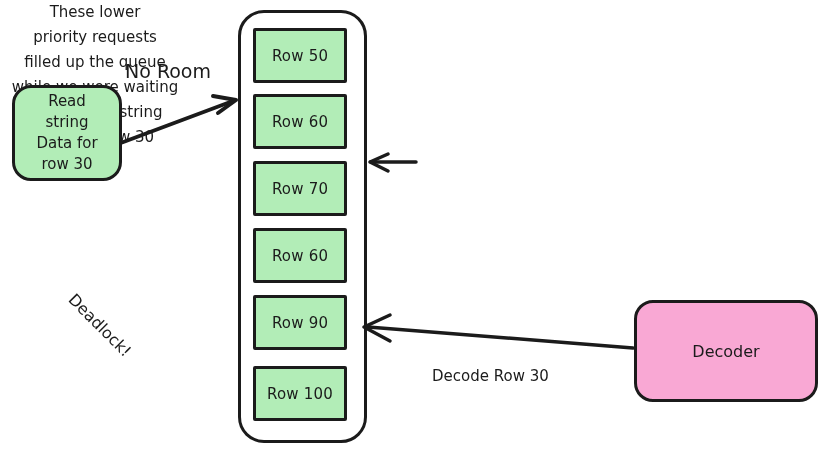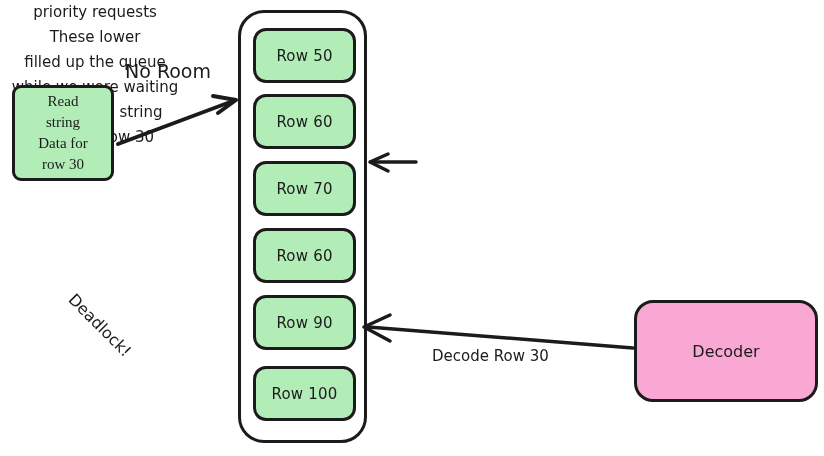--- a/index.html
+++ b/index.html
@@ -37,25 +37,25 @@
     width: 129px;
     height: 433px;
     border: 3px solid #1b1b1b;
     border-radius: 26px;
     background: transparent;
     box-sizing: border-box;
   }
   .row-card {
     position: absolute;
     left: 253px;
-    width: 103px;
+    width: 94px;
     height: 55px;
     background: #b2edb7;
     border: 3px solid #1b1b1b;
-    border-radius: 13px;
+    border-radius: 2px;
     box-sizing: border-box;
   }
   .row-card .row-text {
     position: absolute;
     left: 0;
     top: 0;
     width: 100%;
     height: 100%;
     display: flex;
     align-items: center;
@@ -69,25 +69,24 @@
     box-sizing: border-box;
     border: 3px solid #1b1b1b;
     display: flex;
     align-items: center;
     justify-content: center;
     text-align: center;
   }
   #read-request-box {
     left: 12px;
     top: 85px;
-    width: 102px;
+    width: 110px;
     height: 96px;
     background: #b2edb7;
-    border-radius: 9px;
-    font-family: Liberation Serif, serif;
+    border-radius: 19px;
   }
   #read-request-box .box-text {
     font-size: 15px;
     line-height: 21px;
     color: #1b1b1b;
   }
   #decoder-box {
     left: 634px;
     top: 300px;
     width: 184px;
@@ -99,21 +98,21 @@
     font-size: 16px;
     color: #1b1b1b;
   }
   #no-room-label {
     left: 125px;
     top: 60px;
     font-size: 19px;
   }
   #decode-row-label {
     left: 432px;
-    top: 347px;
+    top: 367px;
     font-size: 15px;
   }
   #deadlock-stamp {
     left: 78px;
     top: 290px;
     font-size: 16px;
     transform: rotate(45deg);
     transform-origin: left top;
   }
   #queue-annotation {
@@ -179,22 +178,22 @@
   </div>
 
   <div class="proc-box" id="decoder-box">
     <div class="box-text">Decoder</div>
   </div>
 
   <div class="edge-label" id="no-room-label">No Room</div>
   <div class="edge-label" id="decode-row-label">Decode Row 30</div>
 
   <div id="queue-annotation">
+    <div class="annot-line" style="position:static;">These lower</div>
     <div class="annot-line" style="position:static;">priority requests</div>
-    <div class="annot-line" style="position:static;">These lower</div>
     <div class="annot-line" style="position:static;">filled up the queue</div>
     <div class="annot-line" style="position:static;">while we were waiting</div>
     <div class="annot-line" style="position:static;">to learn the string</div>
     <div class="annot-line" style="position:static;">sizes for row 30</div>
   </div>
 
   <div class="stamp" id="deadlock-stamp">Deadlock!</div>
 
 </div>
 

